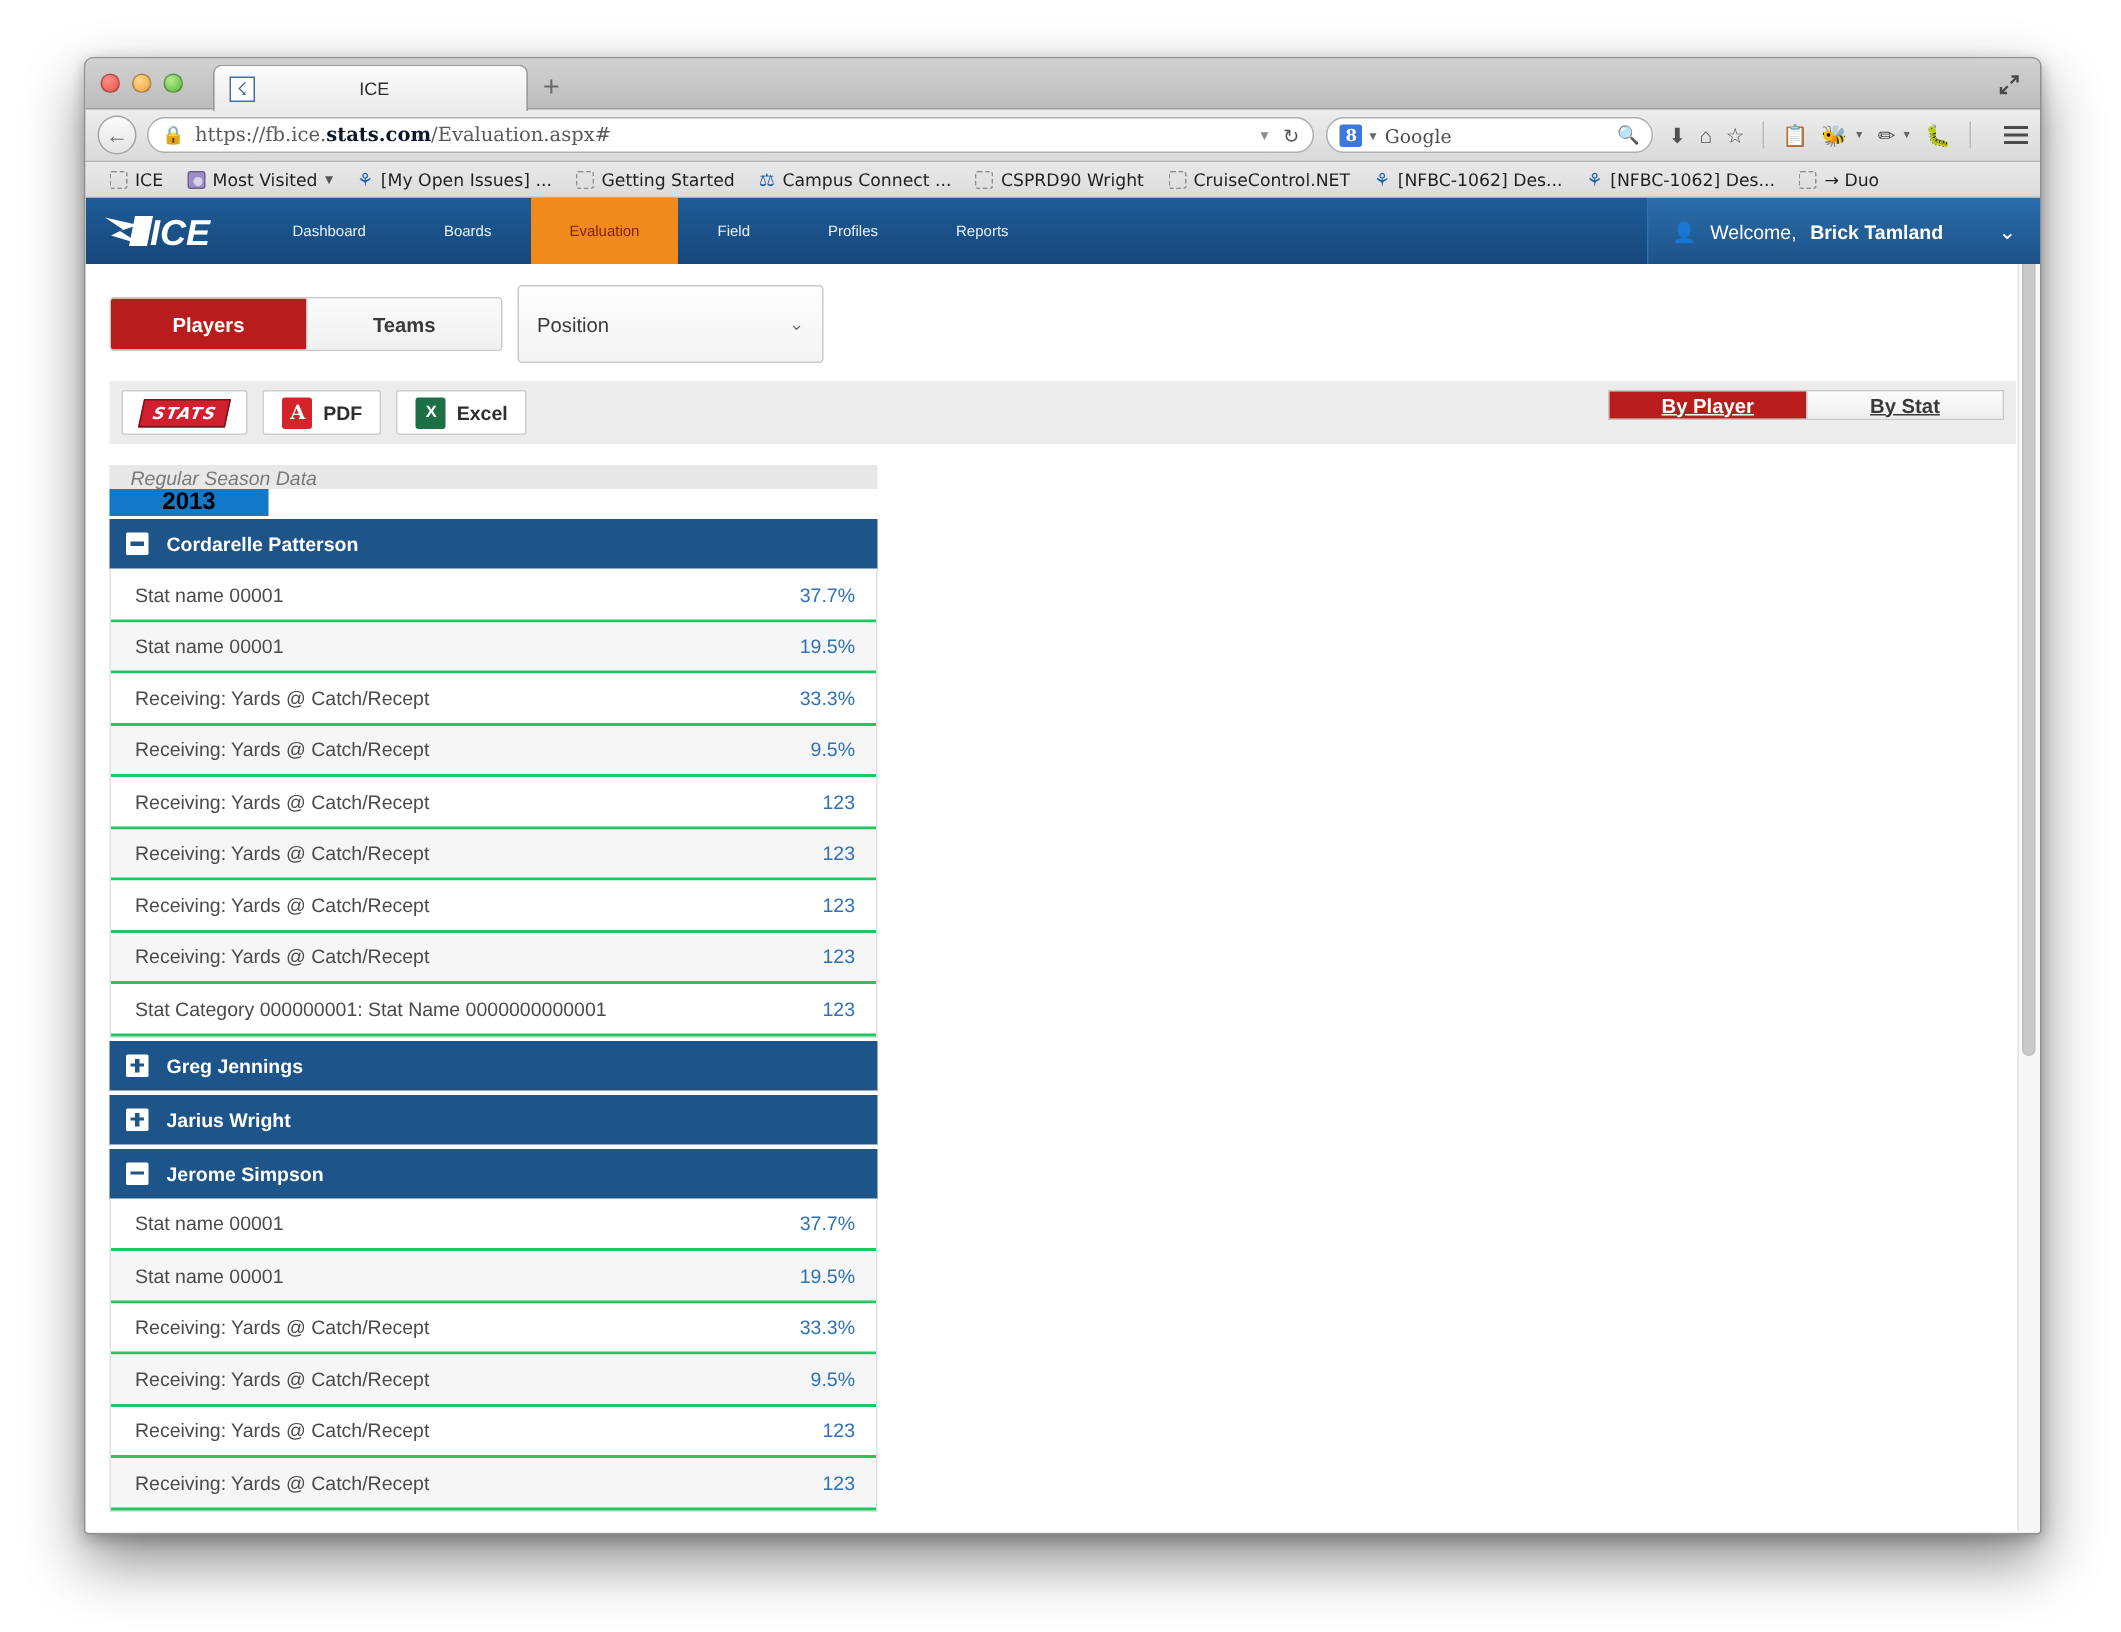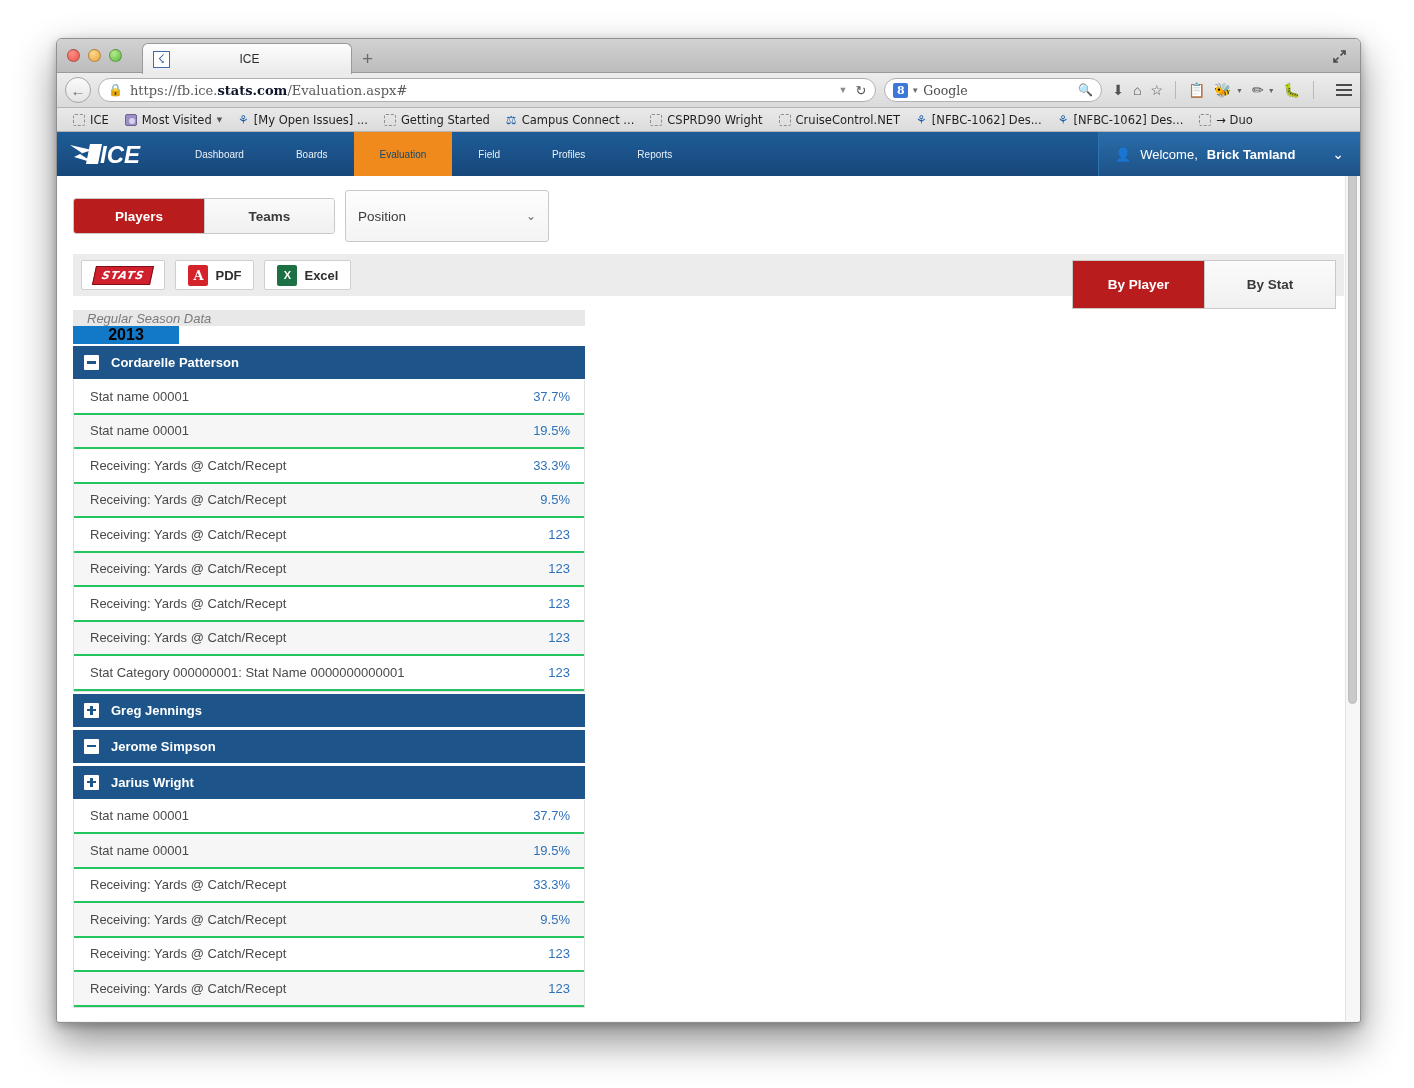--- a/index.html
+++ b/index.html
@@ -145,21 +145,21 @@
   }
   .logo {
     width: 112px; display: flex; align-items: center; justify-content: center;
     padding-left: 6px;
   }
   .app-nav-items { display: flex; align-items: stretch; }
   .nav-item {
     display: flex; align-items: center; padding: 0 26px;
     color: #e9f0f7; font-size: 10px; white-space: nowrap;
   }
-  .nav-item.active { background: #f08a1c; color: #0c4a6e; }
+  .nav-item.active { background: #f08a1c; color: #7f1d1d; }
   .user-box {
     position: absolute; right: 0; top: 0; bottom: 0;
     width: 262px;
     background: linear-gradient(180deg,#2a6dab 0%, #1d5287 100%);
     border-left: 1px solid #2f74b2;
     display: flex; align-items: center; padding: 0 16px;
     color: #fff; font-size: 13px; gap: 9px;
   }
   .user-box .uname { font-weight: bold; }
   .user-caret { margin-left: auto; font-size: 14px; }
@@ -207,21 +207,21 @@
     width: 20px; height: 21px; background: #d5232a; border-radius: 2px;
     display: flex; align-items: center; justify-content: center;
     color: #fff; font-size: 13px; font-weight: bold; font-family: "DejaVu Serif", serif;
   }
   .xls-ico {
     width: 20px; height: 21px; background: #1d7044; border-radius: 2px;
     display: flex; align-items: center; justify-content: center;
     color: #fff; font-size: 11px; font-weight: bold;
   }
   .right-seg { position: absolute; right: 8px; top: 6px; display: flex; border: 1px solid #c9c9c9; }
-  .right-seg .seg-btn { width: 131px; height: 47px; }
+  .right-seg .seg-btn { width: 131px; height: 18px; text-decoration: underline; }
 
   
   .panel { margin: 14px 16px 0 16px; width: 512px; }
   .season-row { display: flex; height: 34px; flex-direction: column; }
   .season-label {
     flex: 1; background: #e8e8e8; display: flex; align-items: center;
     padding-left: 14px; font-size: 13px; color: #7a7a7a; font-style: italic;
   }
   .season-year {
     width: 106px; background: #1278c8; color: #000000;
@@ -480,32 +480,32 @@
       </div>
 
       <div class="player-hdr">
         <span class="toggle-box plus">
             <i></i>
           </span>
         <span>Greg Jennings</span>
       </div>
 
       <div class="player-hdr">
+        <span class="toggle-box plus">
+            <i></i>
+          </span>
+        <span>Jarius Wright</span>
+      </div>
+
+      <div class="player-hdr">
         <span class="toggle-box minus">
             <i></i>
           </span>
         <span>Jerome Simpson</span>
       </div>
-
-      <div class="player-hdr">
-        <span class="toggle-box plus">
-            <i></i>
-          </span>
-        <span>Jarius Wright</span>
-      </div>
       <div class="stat-list">
         <div class="stat-row">
             <span>Stat name 00001</span>
             <span class="stat-val">37.7%</span>
           </div>
         <div class="stat-row alt">
             <span>Stat name 00001</span>
             <span class="stat-val">19.5%</span>
           </div>
         <div class="stat-row">

